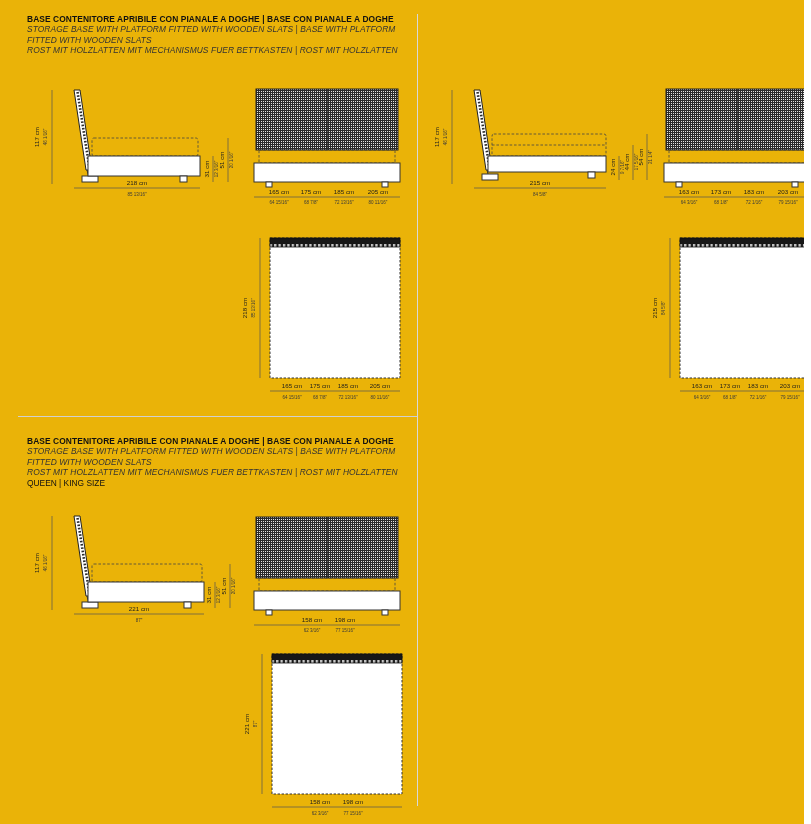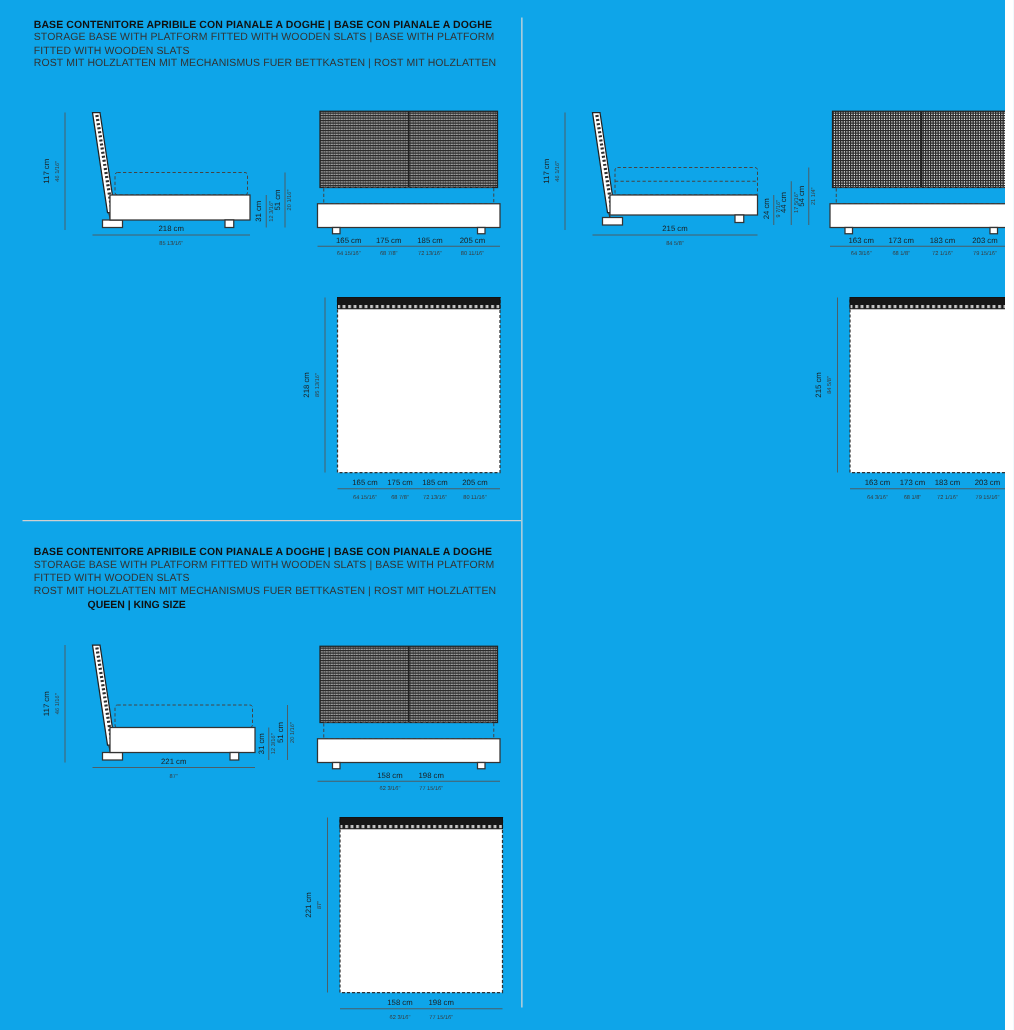--- a/index.html
+++ b/index.html
@@ -1,26 +1,26 @@
 <!DOCTYPE html>
 <html><head>
 <meta charset="utf-8">
 <style>
   * { margin:0; padding:0; box-sizing:border-box; }
   html,body { background:#ffffff; }
   body { font-family:"Liberation Sans", sans-serif; color:#1a1a1a; }
-  .page { position:relative; width:804px; height:824px; background:#0ea5e9; overflow:hidden;padding-left:44px; }
+  .page { position:relative; width:804px; height:824px; background:#eab308; overflow:hidden;padding-left:44px; }
 
   .v-divider { position:absolute; left:417px; top:14px; width:1px; height:792px; background:#d8d8d8; }
   .h-divider { position:absolute; left:18px; top:416px; width:399px; height:1px; background:#d0d0d0; }
 
   .sec-header { position:absolute; width:386px; }
   .sec-header h2 { font-size:8.4px; font-weight:bold; line-height:10.4px; color:#111; white-space:nowrap; letter-spacing:0.1px; }
-  .sec-header p.it { font-size:8.4px; line-height:10.4px; color:#333; letter-spacing:0.1px; }
-  .sec-header p.note { font-size:8.4px; font-weight:bold; line-height:10.4px; color:#111;margin-left:43px; }
+  .sec-header p.it { font-size:8.4px; font-style:italic; line-height:10.4px; color:#333; letter-spacing:0.1px; }
+  .sec-header p.note { font-size:8.4px; font-weight:normal; line-height:10.4px; color:#111; }
 
   svg.drawing { position:absolute; overflow:visible; }
 
   .dim   { stroke:#555; stroke-width:0.7; fill:none; }
   .outline { fill:#fff; stroke:#333; stroke-width:1; }
   .dashed  { fill:none; stroke:#444; stroke-width:0.8; stroke-dasharray:2.6,1.8; }
   .dashline{ fill:none; stroke:#444; stroke-width:0.8; stroke-dasharray:2.6,1.8; }
   .hbtex   { stroke:#2e2e2e; stroke-width:2.6; stroke-dasharray:1.6,1.7; fill:none; }
   .hbedge  { fill:#fff; stroke:#222; stroke-width:1; }
   .centerline { stroke:#222; stroke-width:1.3; }

